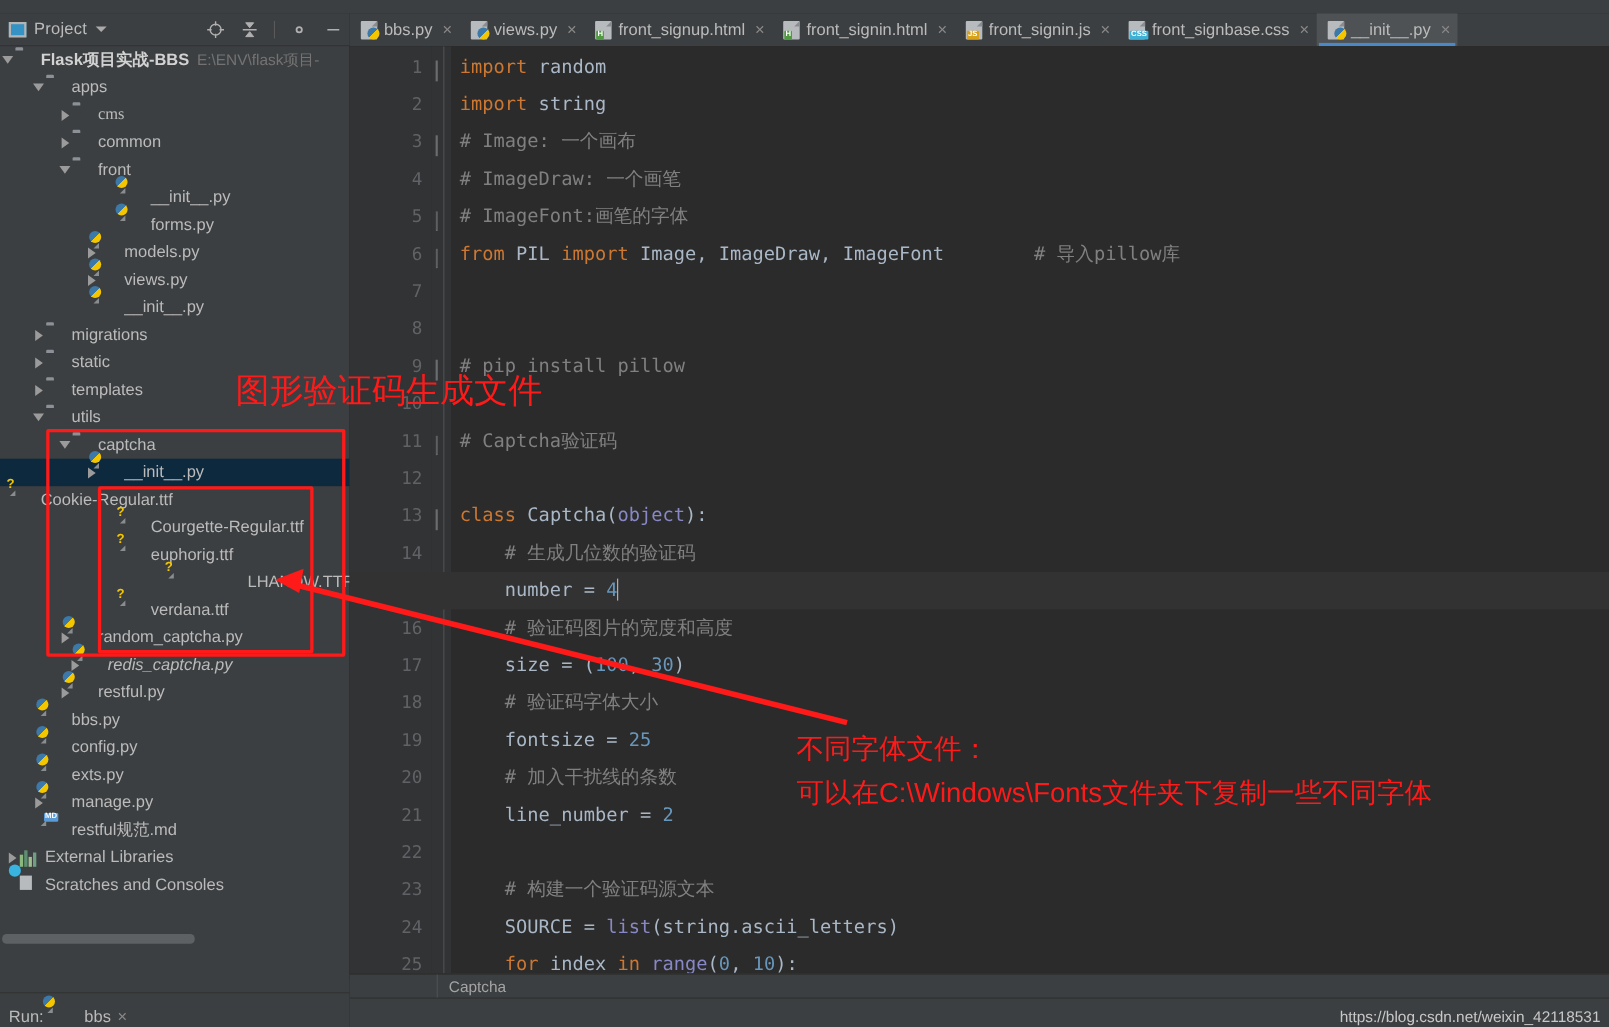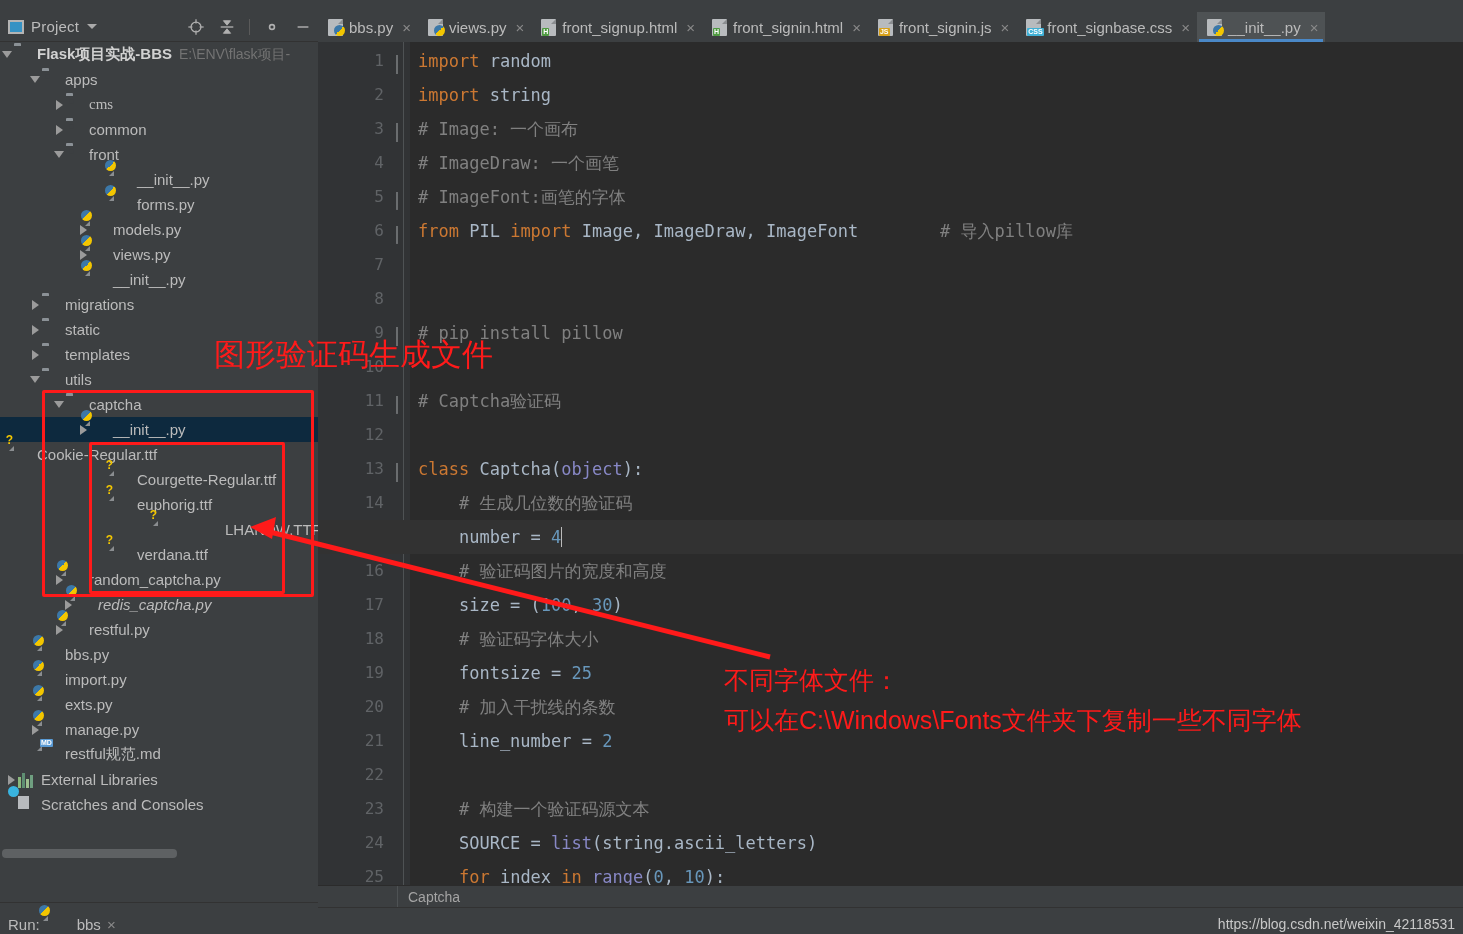--- a/index.html
+++ b/index.html
@@ -503,21 +503,21 @@
           <span class="label">restful.py</span>
         </div>
         <div class="row" style="padding-left: 28px;">
           <span class="arrow"></span>
           <span class="ico"><span class="pyfile"></span></span>
           <span class="label">bbs.py</span>
         </div>
         <div class="row" style="padding-left: 28px;">
           <span class="arrow"></span>
           <span class="ico"><span class="pyfile"></span></span>
-          <span class="label">import.py</span>
+          <span class="label">config.py</span>
         </div>
         <div class="row" style="padding-left: 28px;">
           <span class="arrow"></span>
           <span class="ico"><span class="pyfile"></span></span>
           <span class="label">exts.py</span>
         </div>
         <div class="row" style="padding-left: 28px;">
           <span class="arrow">
             <span class="tri-r"></span>
           </span>

